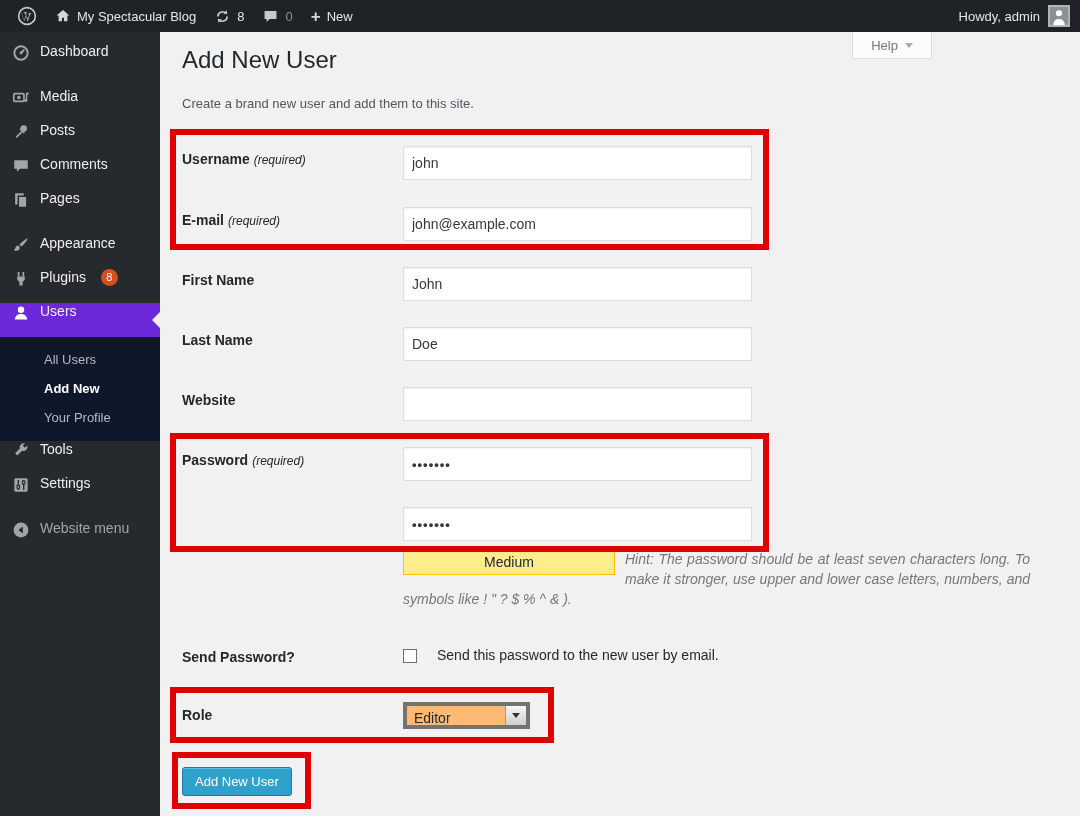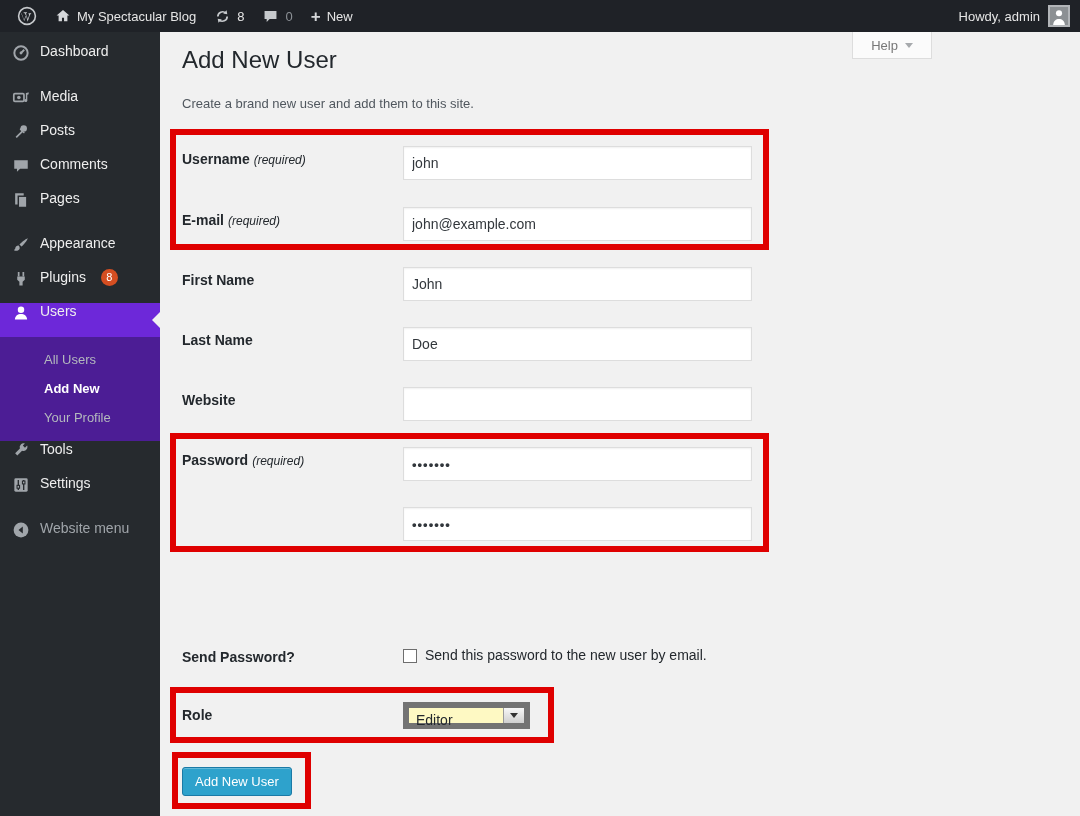--- a/index.html
+++ b/index.html
@@ -32,21 +32,21 @@
   .menu-sep{height:11px;}
   .menu-item.active{background:#6d28d9;}
   .menu-item.active::after{
     content:"";position:absolute;right:0;top:50%;margin-top:-8px;
     border:8px solid transparent;border-right-color:#f1f1f1;
   }
   .badge{
     background:#d54e21;color:#fff;border-radius:50%;min-width:17px;height:17px;
     line-height:17px;text-align:center;font-size:11px;margin-left:6px;display:inline-block;
   }
-  .submenu{background:#4c1d95;padding:8px 0 9px;}
+  .submenu{background:#0f172a;padding:8px 0 9px;}
   .submenu-item{padding:7px 0 7px 44px;color:#b4b9be;font-size:13px;cursor:pointer;}
   .submenu-item.current{color:#fff;font-weight:bold;}
   .dim-label{color:#a0a5aa;}
   
   #content{position:absolute;left:160px;top:32px;width:792px;height:784px;background:#f1f1f1;}
   #help-btn{
     position:absolute;top:0;right:20px;width:80px;height:27px;background:#fbfbfb;
     border:1px solid #ddd;border-top:none;color:#777;display:flex;align-items:center;
     justify-content:center;gap:7px;font-size:13px;cursor:pointer;box-sizing:border-box;
   }
@@ -63,25 +63,25 @@
   .pwd{letter-spacing:1px;font-size:13px;font-weight:bold;}
   #hint-wrap{
     position:absolute;left:243px;top:517px;width:627px;font-size:14px;font-style:italic;
     color:#777;text-align:justify;line-height:20px;
   }
   #strength-meter{
     float:left;width:212px;height:26px;margin-right:10px;margin-bottom:8px;
     background:#ffec8b;border:1px solid #ffc200;box-sizing:border-box;text-align:center;
     line-height:24px;font-style:normal;color:#23282d;font-size:14px;
   }
-  #send-row{position:absolute;left:243px;top:615px;display:flex;align-items:flex-end;gap:8px;font-size:14px;color:#23282d;}
+  #send-row{position:absolute;left:243px;top:615px;display:flex;align-items:flex-end;gap:20px;font-size:14px;color:#23282d;}
   .checkbox{width:14px;height:14px;background:#fff;border:1px solid #6e6e6e;box-sizing:border-box;cursor:pointer;}
   #role-select{
     position:absolute;left:243px;top:670px;width:127px;height:27px;box-sizing:border-box;
-    border:6px solid #737373;background:#fef9c3;display:flex;font-size:14px;color:#23282d;cursor:pointer;
+    border:4px solid #737373;background:#fdba74;display:flex;font-size:14px;color:#23282d;cursor:pointer;
   }
   .sel-text{flex:1;padding:4px 0 0 7px;}
   .sel-btn{
     width:20px;background:linear-gradient(#f7f7f7,#cfcfcf);border-left:1px solid #9a9a9a;
     display:flex;align-items:center;justify-content:center;
   }
   .sel-caret{width:0;height:0;border-left:4px solid transparent;border-right:4px solid transparent;border-top:5px solid #333;}
   #submit-btn{
     position:absolute;left:22px;top:735px;height:29px;padding:0 12px;background:#2ea2cc;
     border:1px solid #1b7aa6;border-radius:3px;color:#fff;font-size:13px;cursor:pointer;
@@ -289,20 +289,24 @@
   <div class="flabel" style="top:355px">Website</div>
   <input class="txt" style="top: 355px;" type="text" value="">
 
   <div class="flabel" style="top:415px">
     <span>Password</span><span class="req">(required)</span>
   </div>
   <input class="txt pwd" style="top: 415px;" type="text" value="•••••••">
 
   <input class="txt pwd" style="top: 475px;" type="text" value="•••••••">
 
+  <div id="hint-wrap">
+    <div id="strength-meter">Medium</div>
+    <span>Hint: The password should be at least seven characters long. To make it stronger, use upper and lower case letters, numbers, and symbols like ! " ? $ % ^ &amp; ).</span>
+  </div>
 
   <div class="flabel" style="top:612px">Send Password?</div>
   <div id="send-row">
     <span class="checkbox"></span>
     <span>Send this password to the new user by email.</span>
   </div>
 
   <div class="flabel" style="top:670px">Role</div>
   <div id="role-select">
     <span class="sel-text">Editor</span>

